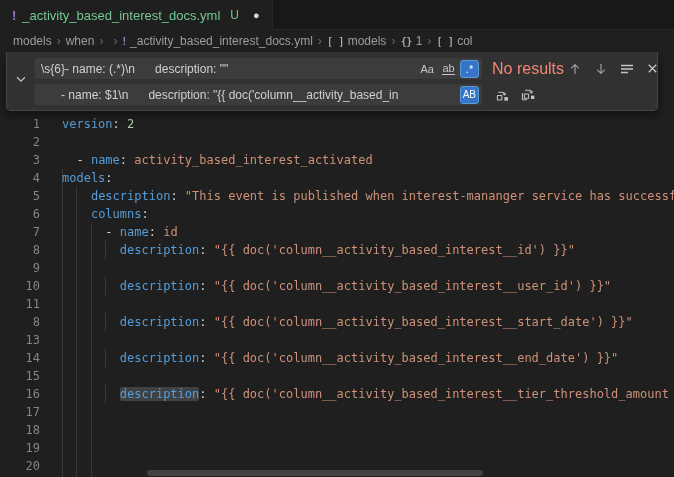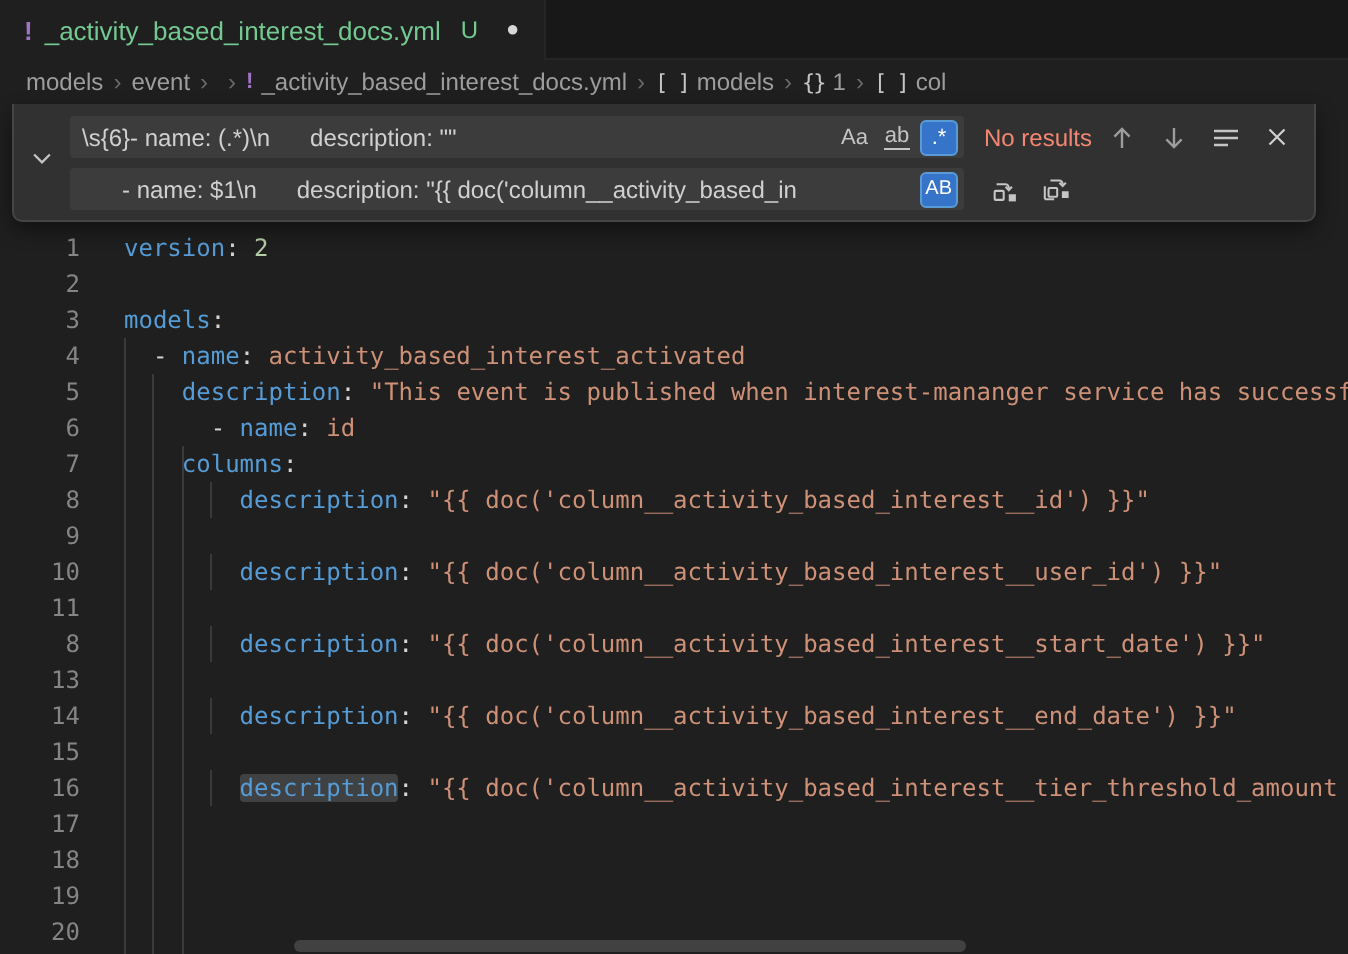--- a/index.html
+++ b/index.html
@@ -54,21 +54,21 @@
   .fw-input{width:100%;height:100%;box-sizing:border-box;background:#3c3c3c;border:none;outline:none;
             border-radius:2px;color:#d0d0d0;font-family:"Liberation Sans",sans-serif;font-size:12px;
             padding:0 72px 0 6px;white-space:pre;}
   .fw-input.replace{padding-right:28px;}
   .fw-opts{position:absolute;right:3px;top:0;height:21px;display:flex;align-items:center;gap:2px;}
   .fw-opt{background:transparent;border:1px solid transparent;border-radius:3px;color:#c5c5c5;
           font-size:11px;height:18px;min-width:19px;padding:0 2px;display:flex;align-items:center;
           justify-content:center;cursor:pointer;font-family:"Liberation Sans",sans-serif;text-align:center;}
   .fw-opt.active{background:var(--accent_blue,#3574c9);border-color:#5b9bd5;color:#ffffff;}
   .ww-inner{border-bottom:1px solid currentColor;line-height:11px;}
-  .fw-results{font-size:12px;color:var(--error,#f48771);margin-left:10px;white-space:nowrap;}
+  .fw-results{font-size:16px;color:var(--error,#f48771);margin-left:10px;white-space:nowrap;}
   .fw-actions{display:flex;align-items:center;gap:5px;margin-left:auto;}
   .fw-actions.replace-actions{margin-left:10px;}
   .icon-btn{width:21px;height:21px;background:transparent;border:none;border-radius:3px;padding:0;
             display:flex;align-items:center;justify-content:center;cursor:pointer;}
   .icon-btn svg{display:block;}
 </style>
 </head>
 <body>
 
 <div id="screen">
@@ -81,21 +81,21 @@
       <span class="tab-dot">●</span>
     </div>
   </div>
 
   <div class="breadcrumb" id="breadcrumb">
       <span class="bc-item">
         <span>models</span>
       </span>
       <span class="bc-sep">›</span>
       <span class="bc-item">
-        <span>event</span>
+        <span>when</span>
       </span>
       <span class="bc-sep">›</span>
       <span class="bc-sep">›</span>
       <span class="bc-item">
         <span class="bc-icon bc-icon-yaml">!</span>
         <span>_activity_based_interest_docs.yml</span>
       </span>
       <span class="bc-sep">›</span>
       <span class="bc-item">
         <span class="bc-icon bc-icon-array">[ ]</span>
@@ -135,25 +135,25 @@
         <div class="line-num">15</div>
         <div class="line-num">16</div>
         <div class="line-num">17</div>
         <div class="line-num">18</div>
         <div class="line-num">19</div>
         <div class="line-num">20</div>
       </div>
     <div class="code" id="code">
         <div class="code-line"><span class="tok-k">version</span><span class="tok-p">: </span><span class="tok-n">2</span></div>
         <div class="code-line"></div>
+        <div class="code-line"><span class="tok-p">  - </span><span class="tok-k">name</span><span class="tok-p">: </span><span class="tok-s">activity_based_interest_activated</span></div>
         <div class="code-line"><span class="tok-k">models</span><span class="tok-p">:</span></div>
-        <div class="code-line"><span class="tok-p">  - </span><span class="tok-k">name</span><span class="tok-p">: </span><span class="tok-s">activity_based_interest_activated</span></div>
         <div class="code-line"><span class="tok-p">    </span><span class="tok-k">description</span><span class="tok-p">: </span><span class="tok-s">"This event is published when interest-mananger service has successf</span></div>
+        <div class="code-line"><span class="tok-p">    </span><span class="tok-k">columns</span><span class="tok-p">:</span></div>
         <div class="code-line"><span class="tok-p">      - </span><span class="tok-k">name</span><span class="tok-p">: </span><span class="tok-s">id</span></div>
-        <div class="code-line"><span class="tok-p">    </span><span class="tok-k">columns</span><span class="tok-p">:</span></div>
         <div class="code-line g6"><span class="tok-p">        </span><span class="tok-k">description</span><span class="tok-p">: </span><span class="tok-s">"{{ doc('column__activity_based_interest__id') }}"</span></div>
         <div class="code-line"></div>
         <div class="code-line g6"><span class="tok-p">        </span><span class="tok-k">description</span><span class="tok-p">: </span><span class="tok-s">"{{ doc('column__activity_based_interest__user_id') }}"</span></div>
         <div class="code-line"></div>
         <div class="code-line g6"><span class="tok-p">        </span><span class="tok-k">description</span><span class="tok-p">: </span><span class="tok-s">"{{ doc('column__activity_based_interest__start_date') }}"</span></div>
         <div class="code-line"></div>
         <div class="code-line g6"><span class="tok-p">        </span><span class="tok-k">description</span><span class="tok-p">: </span><span class="tok-s">"{{ doc('column__activity_based_interest__end_date') }}"</span></div>
         <div class="code-line"></div>
         <div class="code-line g6"><span class="tok-p">        </span><span class="tok-k word-highlight">description</span><span class="tok-p">: </span><span class="tok-s">"{{ doc('column__activity_based_interest__tier_threshold_amount</span></div>
       </div>

